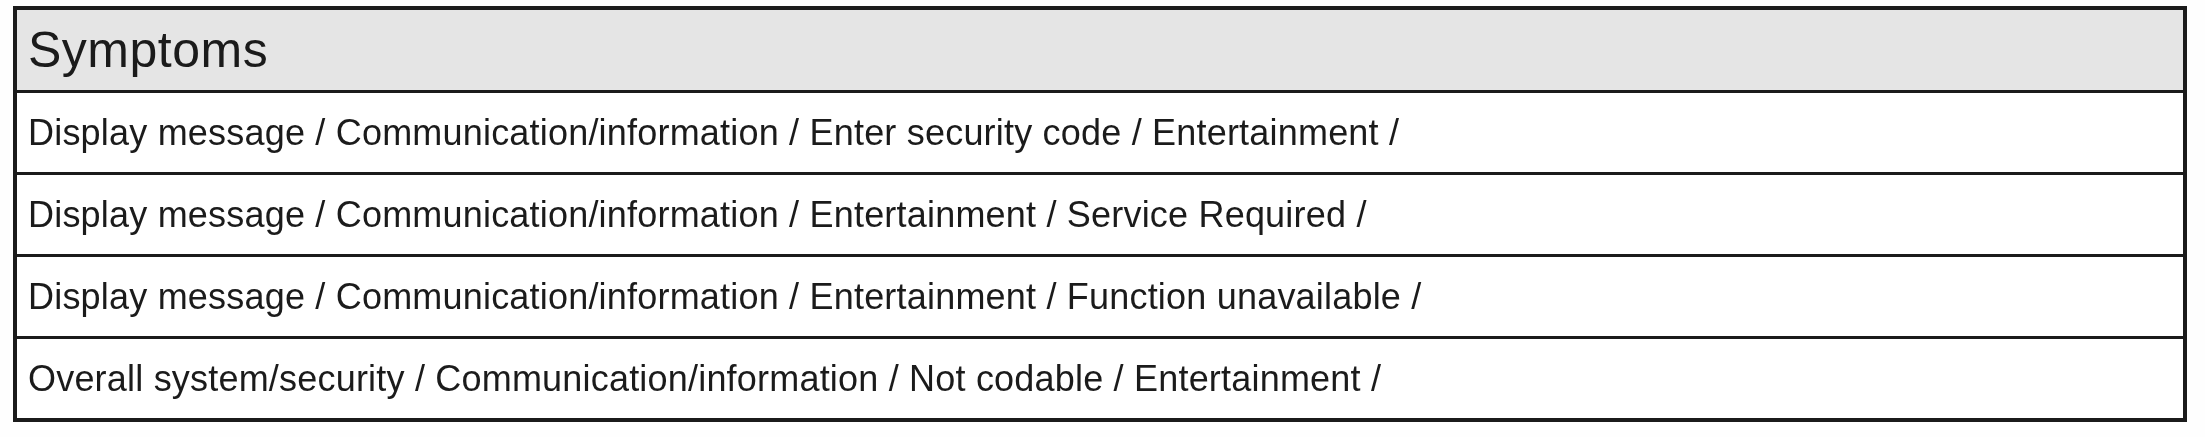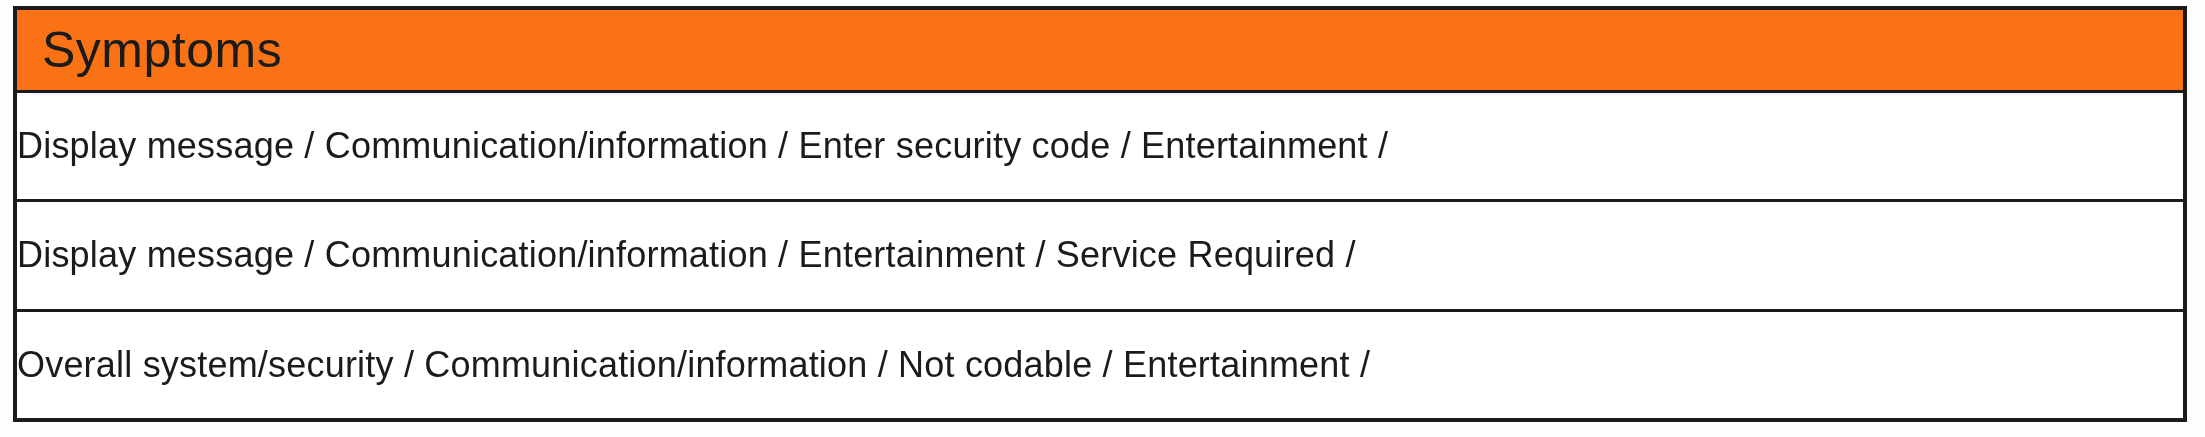--- a/index.html
+++ b/index.html
@@ -27,42 +27,44 @@
     background: #ffffff;
     display: flex;
     flex-direction: column;
     box-sizing: content-box;
   }
   .header-row {
     height: 80px;
     flex: 0 0 80px;
     display: flex;
     align-items: center;
-    padding-left: 25px;
+    padding-left: 11px;
     font-size: 50px;
     letter-spacing: 0.5px;
     color: #1b1b1b;
-    background: #f97316;
+    background: #e5e5e5;
   }
   .data-row {
     flex: 1 1 auto;
     border-top: 3px solid #1b1b1b;
     display: flex;
     align-items: center;
+    padding-left: 11px;
     font-size: 36px;
     letter-spacing: 0.2px;
     color: #1b1b1b;
     background: #ffffff;
     white-space: nowrap;
     overflow: hidden;
   }
 </style>
 </head>
 <body>
 
 <div class="canvas">
   <div class="symptoms-table">
     <div class="header-row">Symptoms</div>
     <div class="data-row">Display message / Communication/information / Enter security code / Entertainment /</div>
     <div class="data-row">Display message / Communication/information / Entertainment / Service Required /</div>
+    <div class="data-row">Display message / Communication/information / Entertainment / Function unavailable /</div>
     <div class="data-row">Overall system/security / Communication/information / Not codable / Entertainment /</div>
   </div>
 </div>
 
 </body></html>

